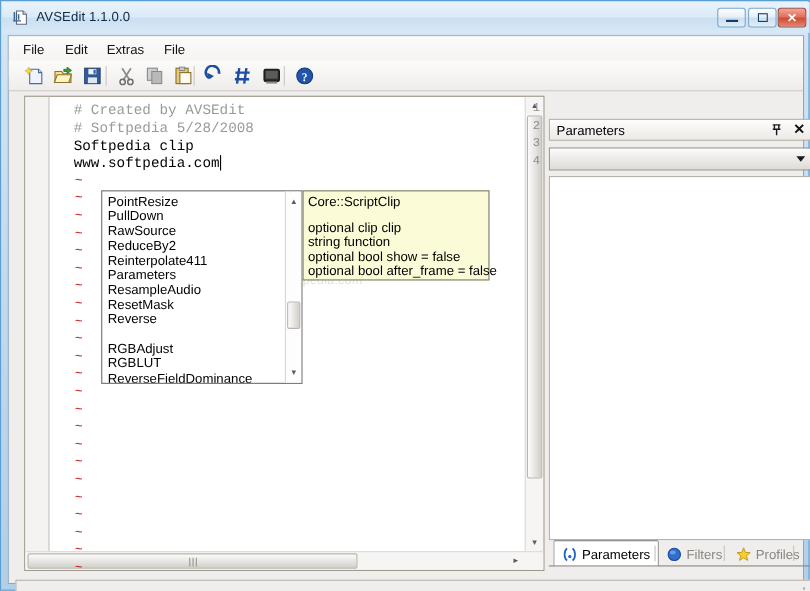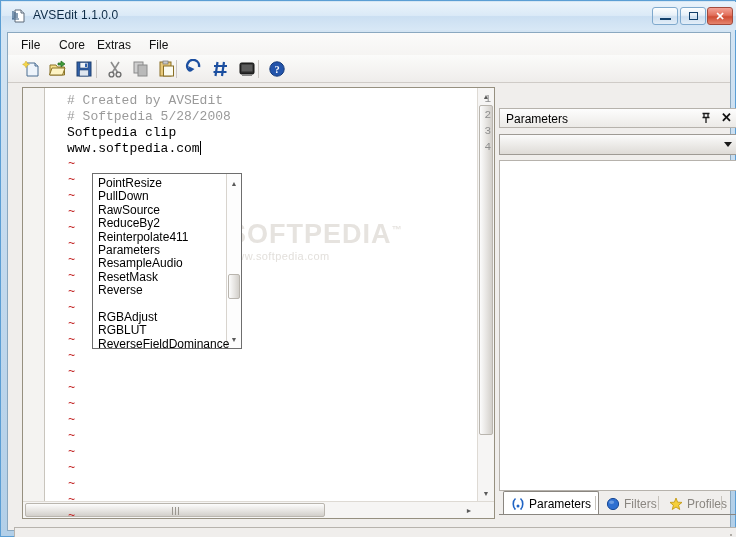--- a/index.html
+++ b/index.html
@@ -126,21 +126,21 @@
     position:absolute;
     background:linear-gradient(to right,#fcfcfc,#e6e4e1 55%,#d2cfca);
     border:1px solid #b9b5ae;border-radius:2px;box-sizing:border-box;cursor:default;
   }
   .sb-thumb.horiz{
     background:linear-gradient(to bottom,#fcfcfc,#e6e4e1 55%,#d2cfca);
   }
   .grip{position:absolute;background:#9a968f;}
   
   #ac-list{
-    position:absolute;left:84px;top:140px;width:150px;height:176px;
+    position:absolute;left:84px;top:140px;width:183px;height:176px;
     background:#ffffff;border:1px solid #6e6e6e;box-sizing:border-box;
     overflow:hidden;
   }
   .ac-item{
     position:absolute;left:5px;
     font:12px "Liberation Sans",sans-serif;color:#000;white-space:nowrap;
   }
   #ac-vscroll{
     position:absolute;right:0;top:0;width:15px;height:100%;
     background:#fdfdfd;border-left:1px solid #d8d4ce;box-sizing:border-box;
@@ -238,21 +238,21 @@
     </div>
     <div class="winbtn" id="btn-close">
       <div class="glyph">✕</div>
     </div>
   </div>
 
   <div id="client">
 
     <div id="menubar">
         <div class="menu-item" style="left: 8px;">File</div>
-        <div class="menu-item" style="left: 46px;">Core</div>
+        <div class="menu-item" style="left: 46px;">Edit</div>
         <div class="menu-item" style="left: 84px;">Extras</div>
         <div class="menu-item" style="left: 136px;">File</div>
       </div>
 
     <div id="toolbar">
 
       <div class="tbtn" style="left:14px">
         <svg viewBox="0 0 20 20" width="20" height="20">
           <path d="M5 4 h8 l3 3 v10 h-11 z" fill="#eef4fb" stroke="#4a6c90" stroke-width="1"></path>
           <path d="M13 4 v3 h3" fill="#c9d9ea" stroke="#4a6c90" stroke-width="1"></path>
@@ -404,20 +404,28 @@
         <div class="ac-item" style="top: 69px;">Parameters</div>
         <div class="ac-item" style="top: 82.4px;">ResampleAudio</div>
         <div class="ac-item" style="top: 95.8px;">ResetMask</div>
         <div class="ac-item" style="top: 109.2px;">Reverse</div>
         <div class="ac-item" style="top: 122.6px; margin-top: 40px;">ReverseFieldDominance</div>
         <div class="ac-item" style="top: 136px;">RGBAdjust</div>
         <div class="ac-item" style="top: 149.4px;">RGBLUT</div>
         <div class="ac-item" style="top: 179px;">ScriptClip</div>
       </div>
 
+    <div id="tooltip">
+      <div class="tip-line">Core::ScriptClip</div>
+      <div class="tip-gap"></div>
+      <div class="tip-line">optional clip clip</div>
+      <div class="tip-line">string function</div>
+      <div class="tip-line">optional bool show = false</div>
+      <div class="tip-line">optional bool after_frame = false</div>
+    </div>
 
     <div id="params">
       <div id="params-header">
         <div id="params-title">Parameters</div>
         <svg id="pin-icon" viewBox="0 0 12 13">
           <path d="M2.5 1.5 h7 M4 1.5 v4 M8 1.5 v4 M2.5 5.5 h7 M6 5.5 v5.5" stroke="#1a1a1a" stroke-width="1.3" fill="none"></path>
         </svg>
         <div id="panel-close">✕</div>
       </div>
 

